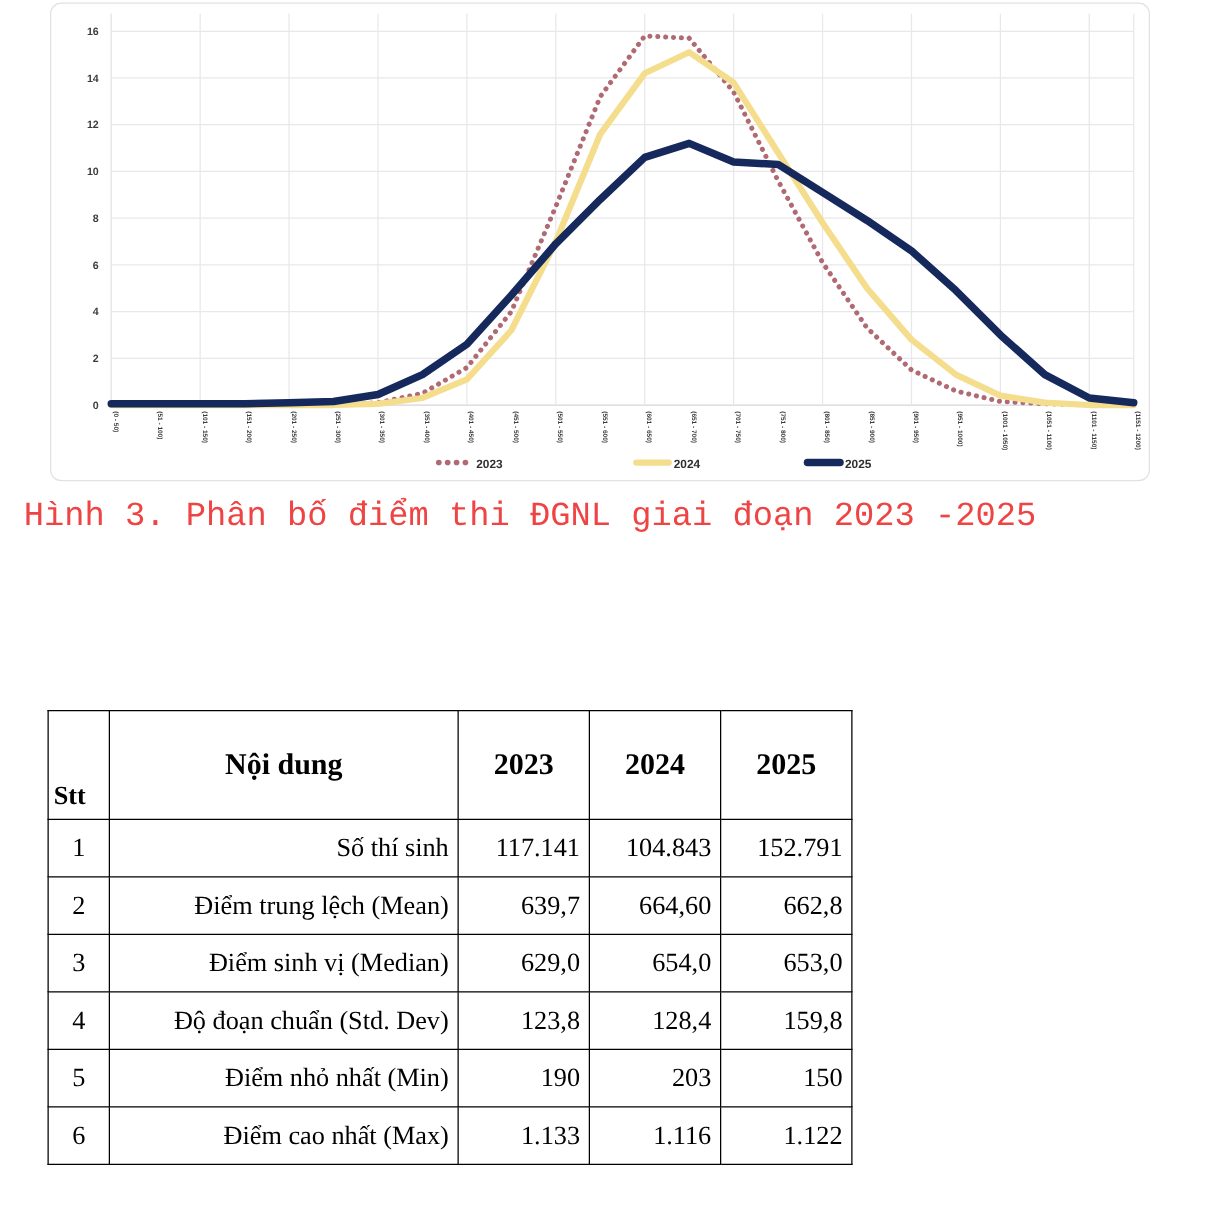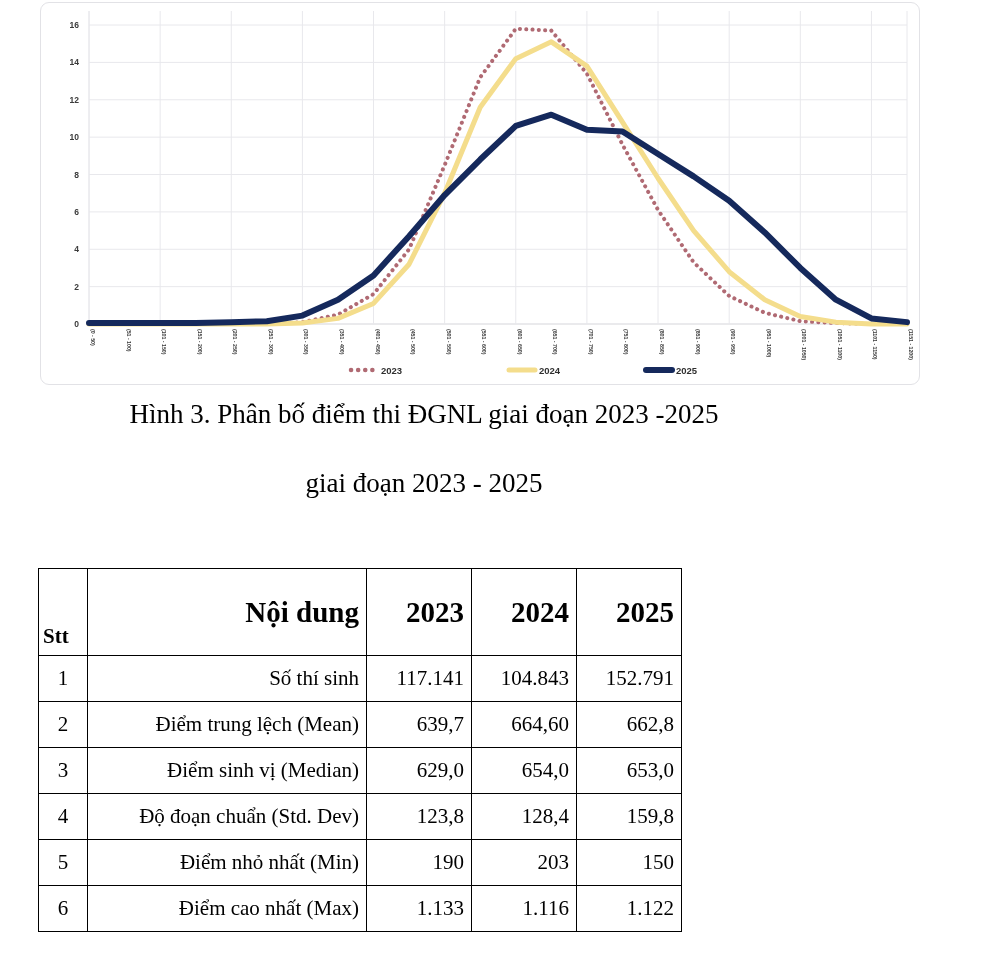--- a/index.html
+++ b/index.html
@@ -51,24 +51,24 @@
     font-weight: bold;
     fill: #2f2f2f;
   }
 
   
   .caption {
     position: absolute;
     left: 0;
     width: 848px;
     text-align: center;
-    font-family: Liberation Serif, serif;
+    font-family: Liberation Mono, monospace;
     font-size: 27px;
     line-height: 1.38;
-    color: #000000;
+    color: #ef4444;
   }
   #fig-caption { top: 396px; }
   #table-caption { top: 465px; }
 
   
   #stats-table {
     position: absolute;
     left: 38px;
     top: 568px;
     border-collapse: collapse;
@@ -77,23 +77,23 @@
     background: #fff;
   }
   #stats-table td, #stats-table th {
     border: 1.6px solid #000;
     padding: 2px 7px;
     vertical-align: middle;
     background: #fff;
   }
   #stats-table thead th {
     font-weight: bold;
-    text-align: right;
+    text-align: center;
     height: 78px;
-    font-size: 29px;
+    font-size: 24px;
   }
   #stats-table thead th.stt-head {
     vertical-align: bottom;
     text-align: left;
     padding-bottom: 6px;
     padding-left: 4px;
     padding-right: 2px;
     font-size: 21px;
   }
   #stats-table tbody td { height: 41px; }
@@ -170,21 +170,20 @@
       <line x1="468" y1="367" x2="494" y2="367" stroke="#f4dd8c" stroke-width="5" stroke-linecap="round"></line>
       <text x="498" y="371" class="legend-label">2024</text>
       <line x1="605" y1="367" x2="631" y2="367" stroke="#15295c" stroke-width="6" stroke-linecap="round"></line>
       <text x="635" y="371" class="legend-label">2025</text>
     </svg>
 </div>
 
 <div class="caption" id="fig-caption">Hình 3. Phân bố điểm thi ĐGNL giai đoạn 2023 -2025</div>
 
 <div class="caption" id="table-caption">
-  <div>giai đoạn 2023 - 2025</div>
 </div>
 
 <table id="stats-table">
   <thead>
     <tr>
       <th class="stt-head col-stt">Stt</th>
       <th class="col-name">Nội dung</th>
       <th class="col-year">2023</th>
       <th class="col-year">2024</th>
       <th class="col-year">2025</th>

